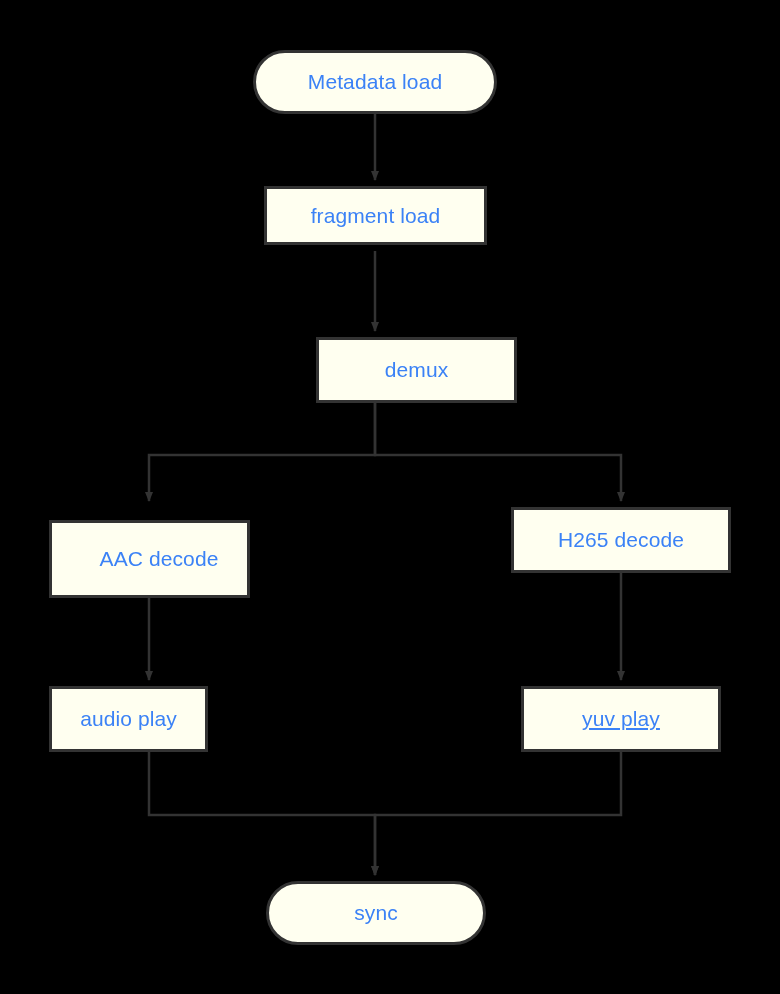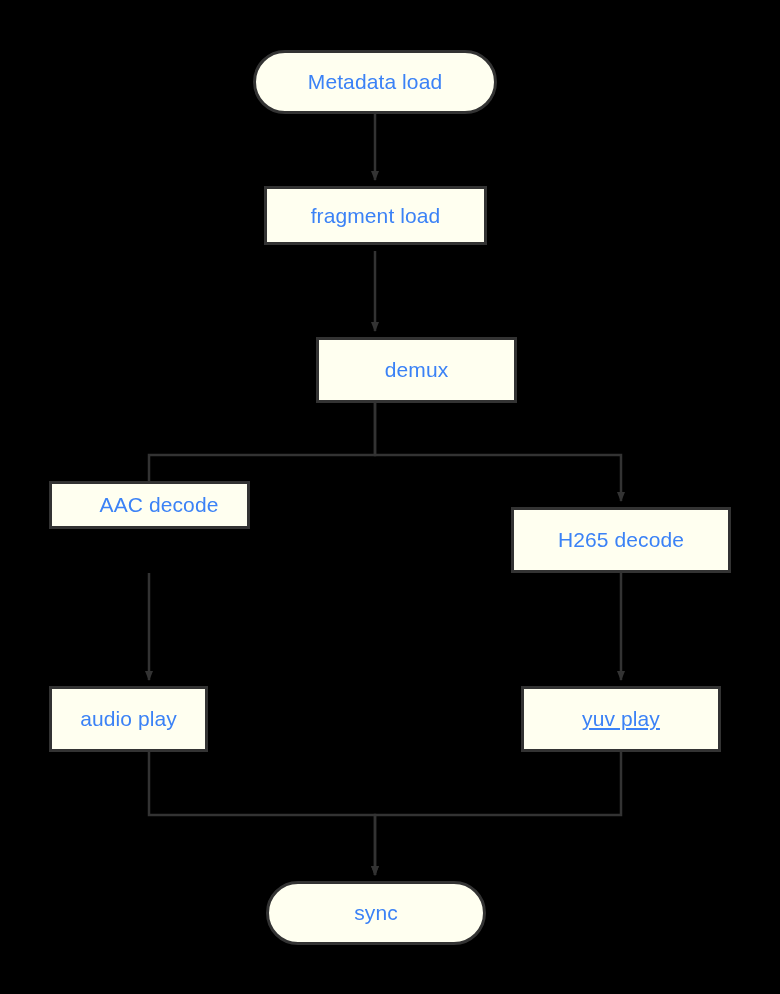--- a/index.html
+++ b/index.html
@@ -48,21 +48,21 @@
   .node-label {
     display: block;
     line-height: 1;
     padding-bottom: 1px;
   }
 
   
   #node-metadata-load { left: 253px; top: 50px;  width: 244px; height: 64px; }
   #node-fragment-load { left: 264px; top: 186px; width: 223px; height: 59px; }
   #node-demux        { left: 275px; top: 337px; width: 201px; height: 66px; margin-left: 41px; }
-  #node-aac-decode   { left: 49px;  top: 481px; width: 201px; height: 48px; padding-left: 19px; }
+  #node-aac-decode   { left: 49px;  top: 520px; width: 201px; height: 78px; padding-left: 19px; }
   #node-h265-decode  { left: 511px; top: 507px; width: 220px; height: 66px; }
   #node-audio-play   { left: 49px;  top: 686px; width: 159px; height: 66px; }
   #node-yuv-play     { left: 521px; top: 686px; width: 200px; height: 66px; text-decoration: underline; }
   #node-sync         { left: 266px; top: 881px; width: 220px; height: 64px; }
 </style>
 </head>
 <body>
 
 <div id="diagram-root">
 

